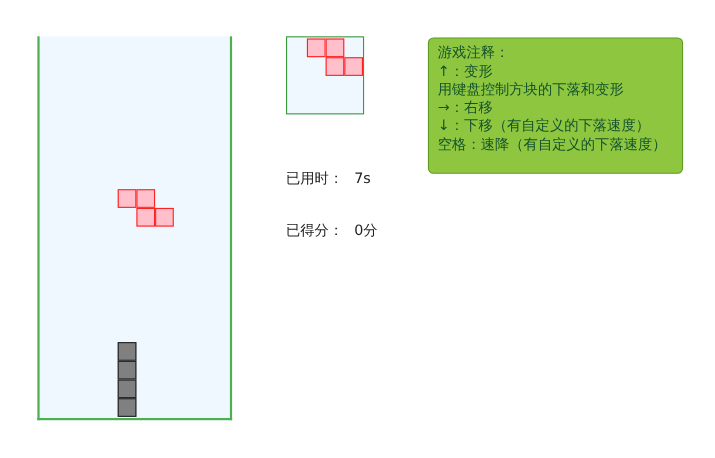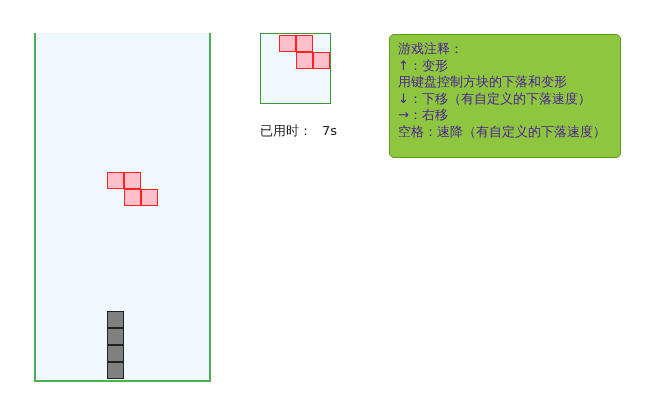--- a/index.html
+++ b/index.html
@@ -6,25 +6,25 @@
   body { width:650px; height:416px; background:#ffffff; position:relative; overflow:hidden;
          font-family: "DejaVu Sans", sans-serif; }
   .board { position:absolute; left:34px; top:33px; width:173px; height:347px;
            background:#f0f8ff; border-left:2px solid #4caf50; border-right:2px solid #4caf50; border-bottom:2px solid #4caf50; }
   .cell { position:absolute; width:15px; height:15px; box-sizing:content-box; }
   .cell.red { background:#ffc0cb; border:1px solid #ff2020; }
   .cell.grey { background:#808080; border:1px solid #222; }
   .preview { position:absolute; left:260px; top:33px; width:69px; height:69px;
              background:#f0f8ff; border:1px solid #3a9a3a; }
   .stats { position:absolute; left:260px; top:123px; font-size:13px; color:#222; line-height:16px; }
-  .stats .row { display:flex; }
+  .stats .row { display:flex;margin-top:32px; }
   .stats .lbl { width:62px; }
   .help { position:absolute; left:389px; top:34px; width:232px; height:124px;
           background:#8ec63f; border:1px solid #5d9b22; border-radius:5px;
-          box-sizing:border-box; padding:6px 8px; font-size:13px; line-height:16.5px; color:#4c1d95; }
+          box-sizing:border-box; padding:6px 8px; font-size:13px; line-height:16.5px; color:#14532d; }
   .help div { white-space:nowrap; }
 </style>
 </head>
 <body>
 
 <div class="board">
   <div id="board-cells">
       <div class="cell red" style="left: 71px; top: 139px;"></div>
       <div class="cell red" style="left: 88px; top: 139px;"></div>
       <div class="cell red" style="left: 88px; top: 156px;"></div>
@@ -43,22 +43,26 @@
       <div class="cell red" style="left: 35px; top: 18px;"></div>
       <div class="cell red" style="left: 52px; top: 18px;"></div>
     </div>
 </div>
 
 <div class="stats">
   <div class="row">
     <span class="lbl">已用时：</span>
     <span>7s</span>
   </div>
+  <div class="row">
+    <span class="lbl">已得分：</span>
+    <span>0分</span>
+  </div>
 </div>
 
 <div class="help">
   <div>游戏注释：</div>
   <div>↑：变形</div>
   <div>用键盘控制方块的下落和变形</div>
+  <div>→：右移</div>
   <div>↓：下移（有自定义的下落速度）</div>
-  <div>→：右移</div>
   <div>空格：速降（有自定义的下落速度）</div>
 </div>
 
 </body></html>

